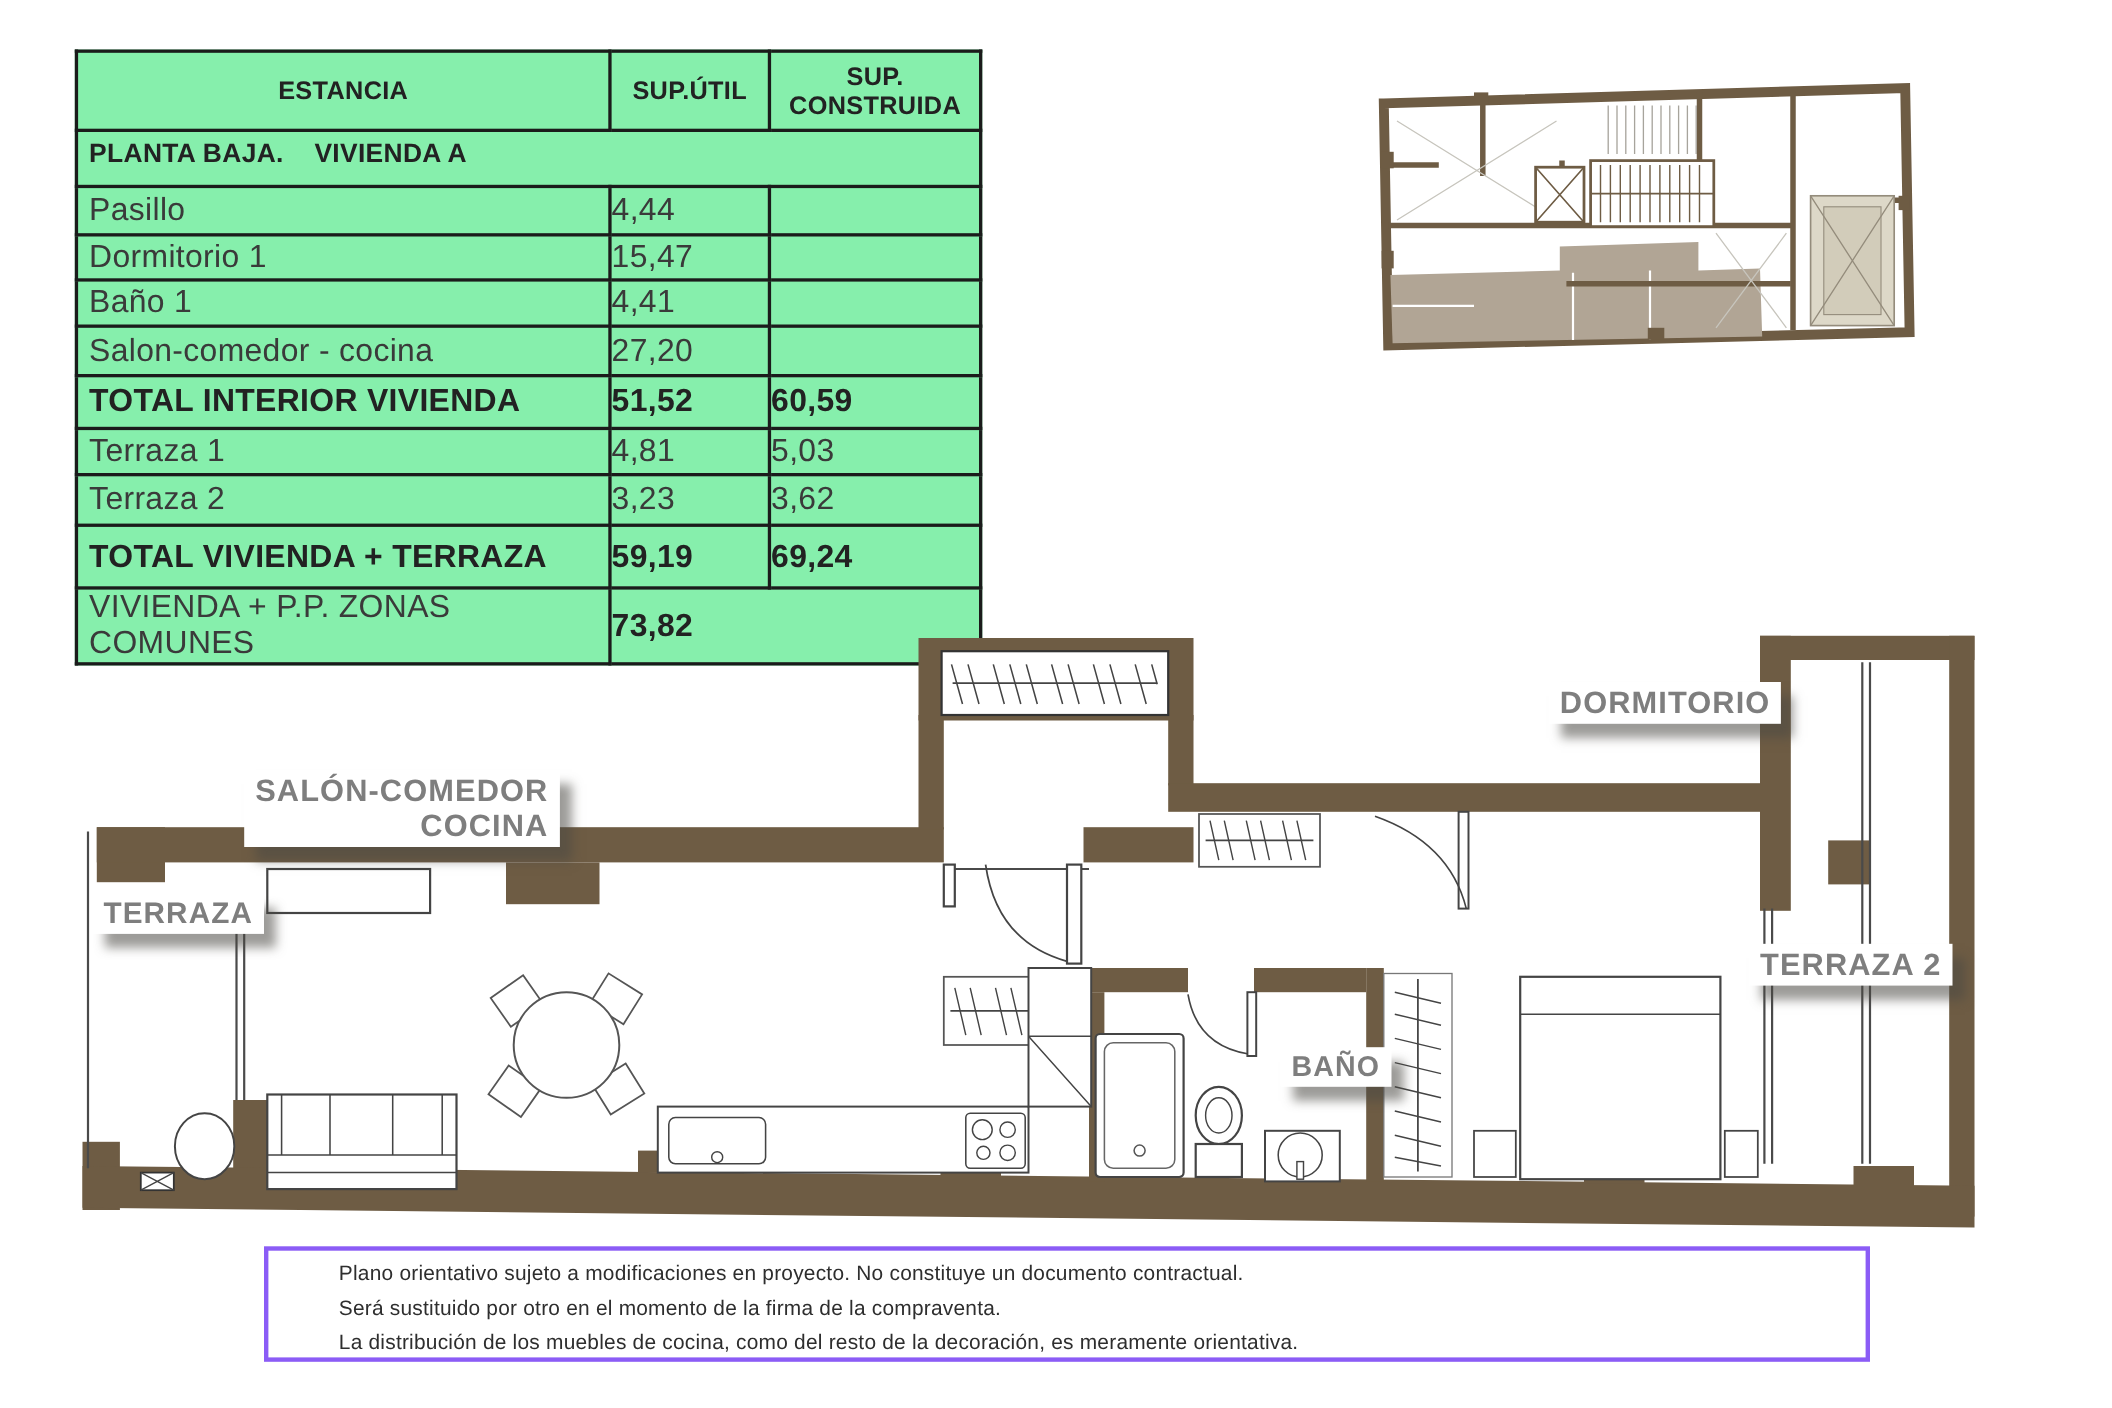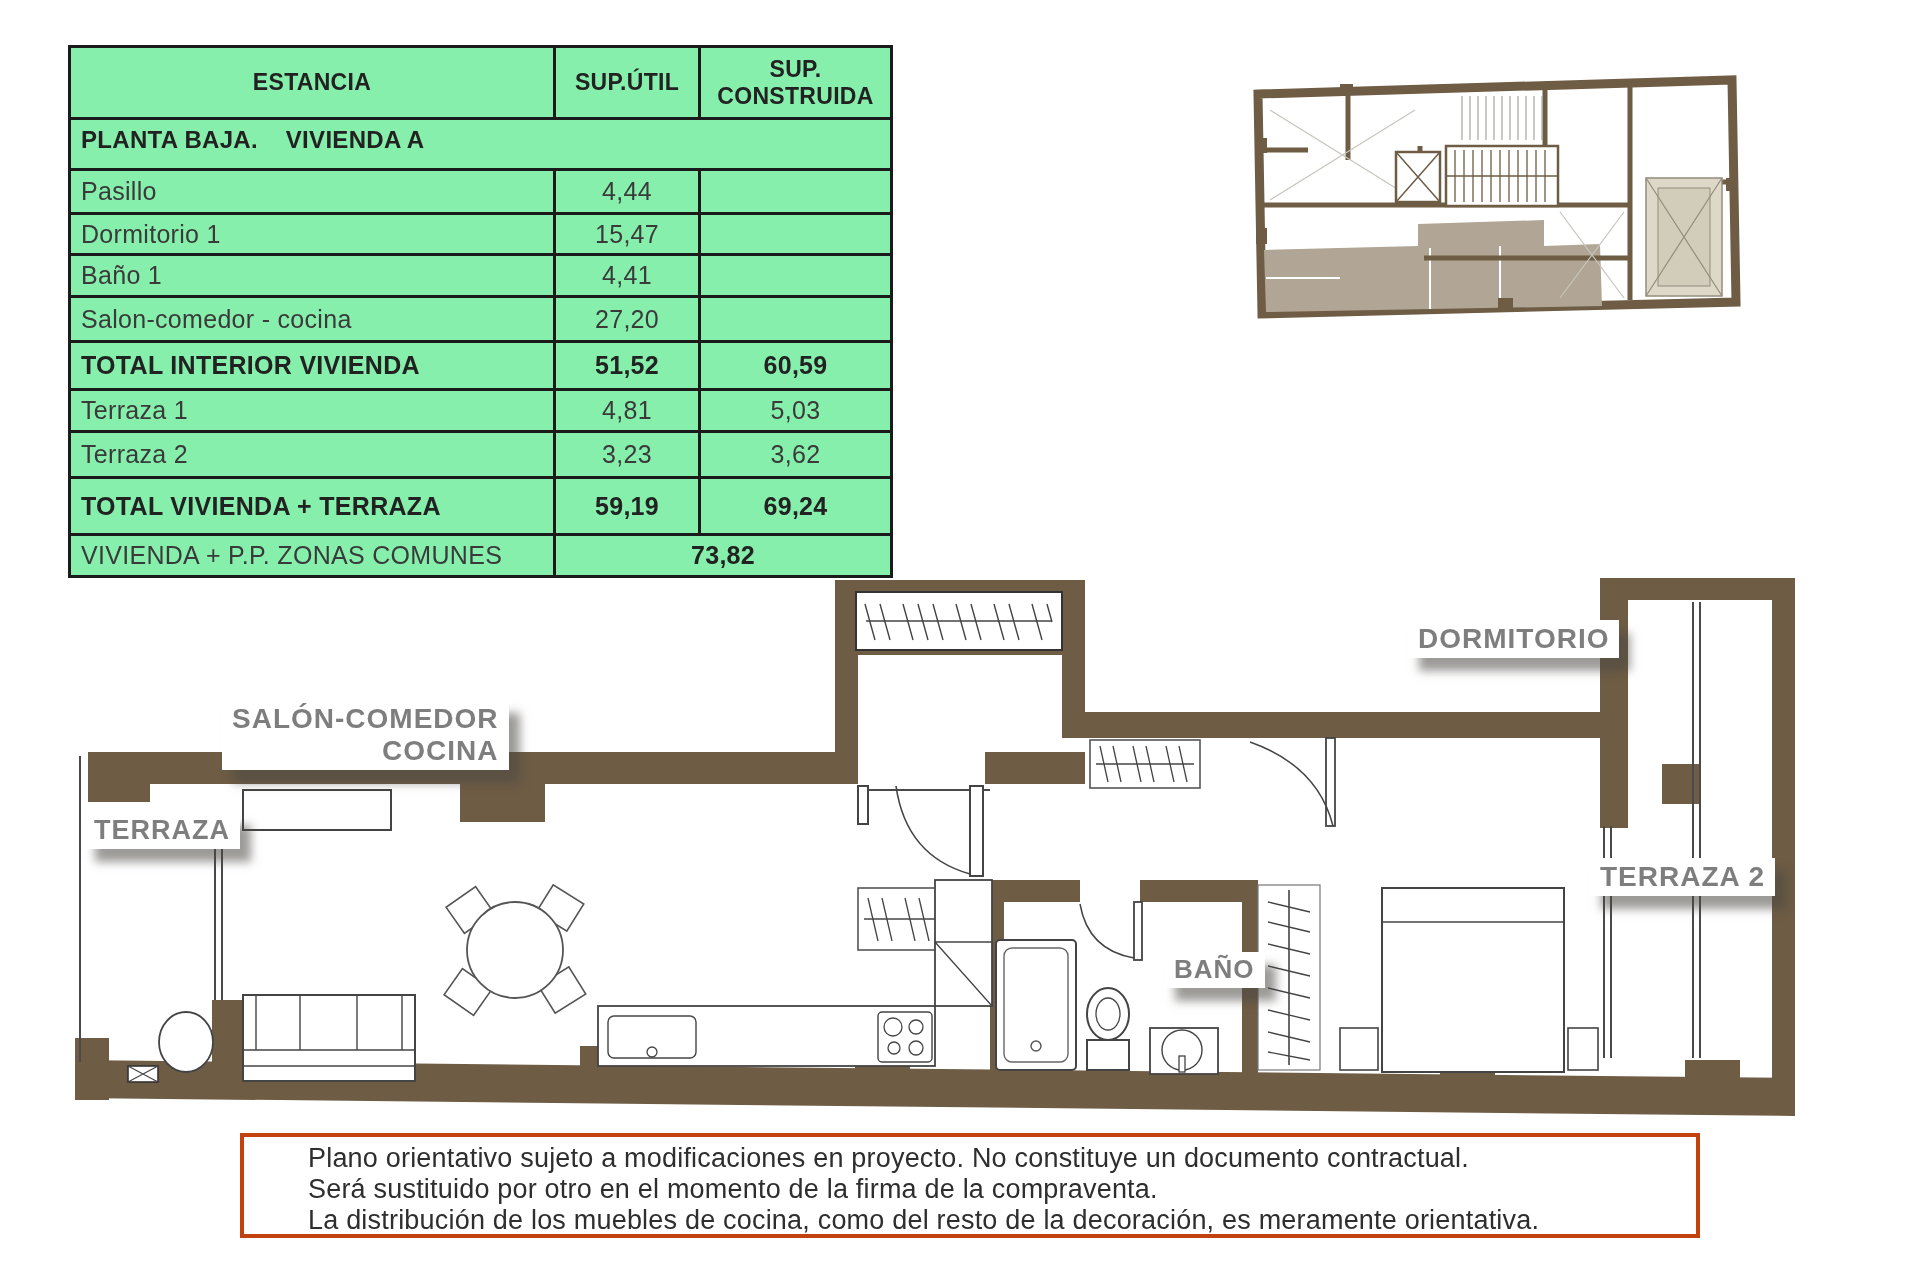--- a/index.html
+++ b/index.html
@@ -1,36 +1,36 @@
 <!DOCTYPE html>
 <html><head>
 <meta charset="utf-8">
 <style>
   html,body{margin:0;padding:0;background:#ffffff;width:1920px;height:1280px;
     font-family:"Liberation Sans",sans-serif;position:relative;overflow:hidden;}
   
   .areas-table{position:absolute;left:68px;top:45px;width:822px;border-collapse:collapse;
     table-layout:fixed;color:#1c1c1c;background:#86efac;}
-  .areas-table td{border:3px solid #1b1b1b;padding:0 0 0 10px;font-size:25px;vertical-align:middle;
+  .areas-table td{border:3px solid #1b1b1b;padding:0 0 0 10px;font-size:29px;vertical-align:middle;
     letter-spacing:.3px;color:#3a3a3a;}
-  .areas-table td.num{text-align:center;padding:0;}
+  .areas-table td.num{text-align:left;padding:0;}
   .areas-table tr.hdr td{font-weight:bold;text-align:center;font-size:23px;padding:0;
     white-space:pre-line;line-height:1.15;color:#222;}
   .areas-table tr.section td{font-weight:bold;font-size:24px;white-space:pre;color:#222;
     vertical-align:top;padding-top:6px;}
   .areas-table tr.bold td{font-weight:bold;color:#222;}
   .areas-table td.footval{font-weight:bold;color:#222;}
   
   .plan-label{position:absolute;background:#ffffff;color:#7e7e7e;font-weight:bold;
     text-align:right;letter-spacing:1px;padding:3px 10px;line-height:1.15;
     box-shadow:11px 13px 9px rgba(75,72,68,.55);white-space:nowrap;}
   
   .disclaimer{position:absolute;left:240px;top:1133px;width:1460px;height:105px;
-    border:4px solid #c2410c;box-sizing:border-box;padding:6px 10px 0 64px;
-    font-size:27px;line-height:31px;color:#2e2e2e;letter-spacing:.2px;}
+    border:4px solid #8b5cf6;box-sizing:border-box;padding:6px 10px 0 64px;
+    font-size:19px;line-height:31px;color:#2e2e2e;letter-spacing:.2px;}
   svg{position:absolute;}
 </style>
 </head>
 <body>
 
 <table class="areas-table">
   <colgroup>
       <col style="width:485px">
       <col style="width:145px">
       <col style="width:192px">

